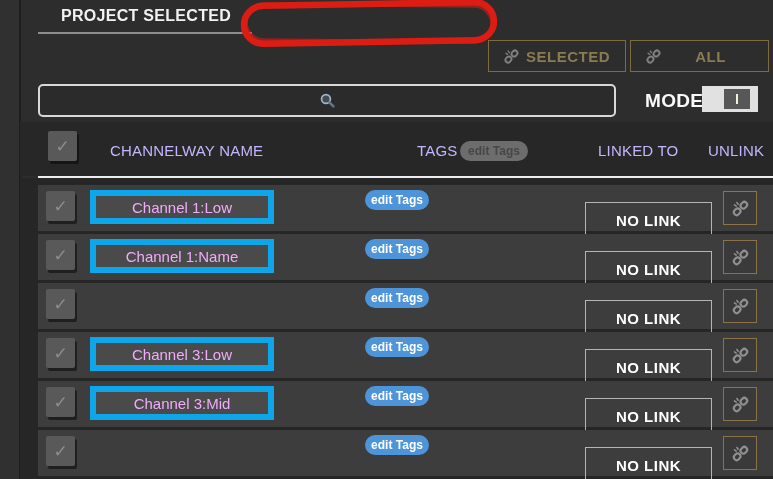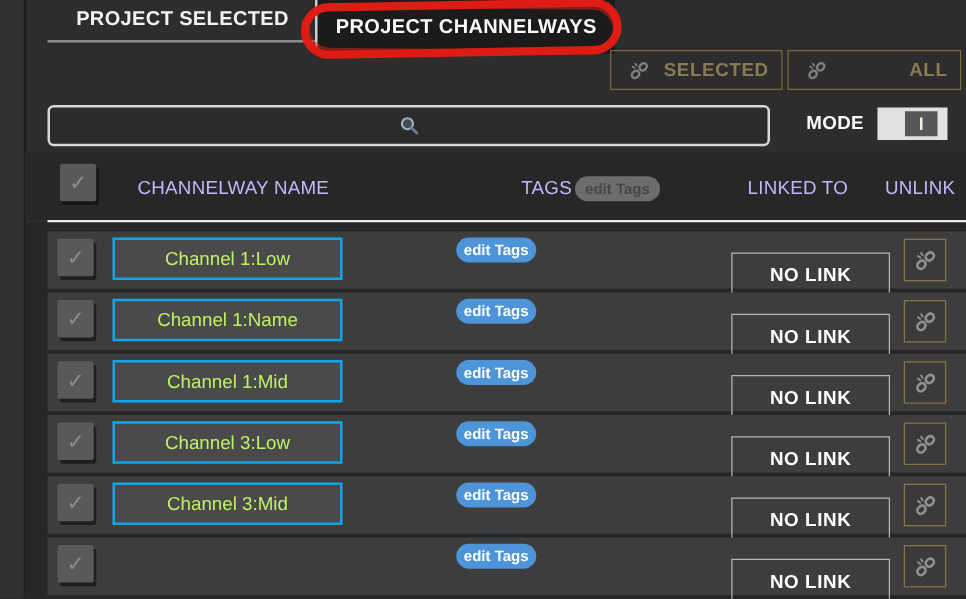--- a/index.html
+++ b/index.html
@@ -22,33 +22,33 @@
     color:#fafafa; font-size:16px; font-weight:600; letter-spacing:.3px; cursor:pointer; }
   .annotation-svg { position:absolute; left:226px; top:-8px; pointer-events:none; }
 
   
   .btn-gold { position:absolute; top:40px; height:32px; box-sizing:border-box;
     border:1px solid #7d6a3e; background:transparent;
     display:flex; align-items:center; cursor:pointer; }
   .btn-selected { left:488px; width:138px; }
   .btn-all { left:630px; width:139px; }
   .btn-gold .bl { width:19px; height:19px; color:#7f7f7f; margin-left:13px; flex:none; }
-  .btn-gold .lbl { flex:1; text-align:right; color:#8a7b52; font-size:15px;
+  .btn-gold .lbl { flex:1; text-align:center; color:#8a7b52; font-size:15px;
     font-weight:600; letter-spacing:.5px; margin-right:10px; }
 
   
   .search-box { position:absolute; left:38px; top:84px; width:578px; height:33px;
     box-sizing:border-box; border:2px solid #d8d8d8; border-radius:5px; background:#2b2b2b;
     display:flex; align-items:center; justify-content:center; }
   .search-box .mg { width:17px; height:17px; flex:none; }
   .search-input { background:transparent; border:none; outline:none; color:#dddddd;
     font-size:15px; width:215px; margin-left:8px; font-family:inherit; }
   .search-input::placeholder { color:#979797; opacity:1; }
   .mode-label { position:absolute; left:645px; top:90px; color:#fafafa;
-    font-weight:700; font-size:15px; letter-spacing:.3px; }
+    font-weight:700; font-size:19px; letter-spacing:.3px; }
   .mode-toggle { position:absolute; left:702px; top:86px; width:56px; height:26px;
     background:#e1e1e1; cursor:pointer; }
   .mode-knob { position:absolute; left:22px; top:3px; width:26px; height:20px; background:#575757; }
   .mode-knob-bar { position:absolute; left:12px; top:5px; width:2px; height:10px; background:#f3eedd; }
 
   
   .header-band { position:absolute; left:20px; top:122px; width:753px; height:54px; background:#272727; }
   .checkbox { width:29px; height:30px; background:#595959; border-radius:2px;
     box-shadow:2px 3px 0 rgba(8,8,8,.55);
     display:flex; align-items:center; justify-content:center;
@@ -62,23 +62,23 @@
   .pill-disabled { position:absolute; left:440px; top:19px; width:68px;
     background:#6d6d6d; color:#474747; }
   .sep-line { position:absolute; left:38px; top:176px; width:735px; height:2px; background:#ececec; }
 
   
   .table-bg { position:absolute; left:20px; top:178px; width:753px; height:301px; background:#262626; }
   .rows { position:absolute; left:38px; top:185px; width:735px; }
   .row { position:relative; height:46px; margin-bottom:3px; background:#3d3d3d; }
   .row .checkbox { position:absolute; left:8px; top:6px; }
   .name-box { position:absolute; left:52px; top:5px; width:184px; height:34px;
-    box-sizing:border-box; background:#4a4a4a; border:2px solid #0ea5e9;
-    display:flex; align-items:center; justify-content:center;
-    color:#bef264; font-size:15px; cursor:pointer; }
+    box-sizing:border-box; background:#4a4a4a; border:6px solid #0ea5e9;
+    display:flex; align-items:center; justify-content:center;
+    color:#f0abfc; font-size:15px; cursor:pointer; }
   .pill-blue { position:absolute; left:327px; top:5px; width:64px;
     background:#4d94d8; color:#ffffff; }
   .nolink-btn { position:absolute; left:547px; top:5px; width:127px; height:36px;
     box-sizing:border-box; border:1px solid #b5b5b5; background:transparent;
     display:flex; align-items:center; justify-content:center;
     color:#ffffff; font-size:15px; font-weight:600; letter-spacing:.5px; cursor:pointer;margin-top:12px; }
   .unlink-btn { position:absolute; left:685px; top:6px; width:34px; height:34px;
     box-sizing:border-box; border:1px solid #8a7348; background:#3a3a3a;
     display:flex; align-items:center; justify-content:center; cursor:pointer; }
   .unlink-btn .bl { width:21px; height:21px; color:#909090; }
@@ -102,21 +102,20 @@
     <circle cx="8.2" cy="8.2" r="5.2" fill="rgba(140,170,200,0.25)" stroke="#9db4ca" stroke-width="2"></circle>
     <line x1="12.2" y1="12.2" x2="17" y2="17" stroke="#6b7787" stroke-width="2.8" stroke-linecap="round"></line>
   </symbol>
 </svg>
 
 <div class="screen">
   <div class="left-strip"></div>
 
   <div class="tab-inactive">PROJECT SELECTED</div>
   <div class="tab-underline"></div>
-  <div class="tab-active">PROJECT CHANNELWAYS</div>
 
   <svg class="annotation-svg" width="290" height="62">
     <rect x="18" y="12" width="250" height="38" rx="19" fill="none" stroke="#dd1d14" stroke-width="6.5" transform="rotate(-1 143 31)"></rect>
     <rect x="20" y="13" width="246" height="36" rx="18" fill="none" opacity="0.55" stroke="#dd1d14" stroke-width="3.5" transform="rotate(0.6 143 31)"></rect>
   </svg>
 
   <div class="btn-gold btn-selected">
     <svg class="bl">
         <use href="#broken-link"></use>
       </svg>
@@ -182,21 +181,20 @@
         <svg class="bl">
             <use href="#broken-link"></use>
           </svg>
       </div>
     </div>
 
     <div class="row">
       <div class="checkbox">
           <span>✓</span>
         </div>
-      <div class="name-box">Channel 1:Mid</div>
       <div class="pill pill-blue">edit Tags</div>
       <div class="nolink-btn">NO LINK</div>
       <div class="unlink-btn">
         <svg class="bl">
             <use href="#broken-link"></use>
           </svg>
       </div>
     </div>
 
     <div class="row">

